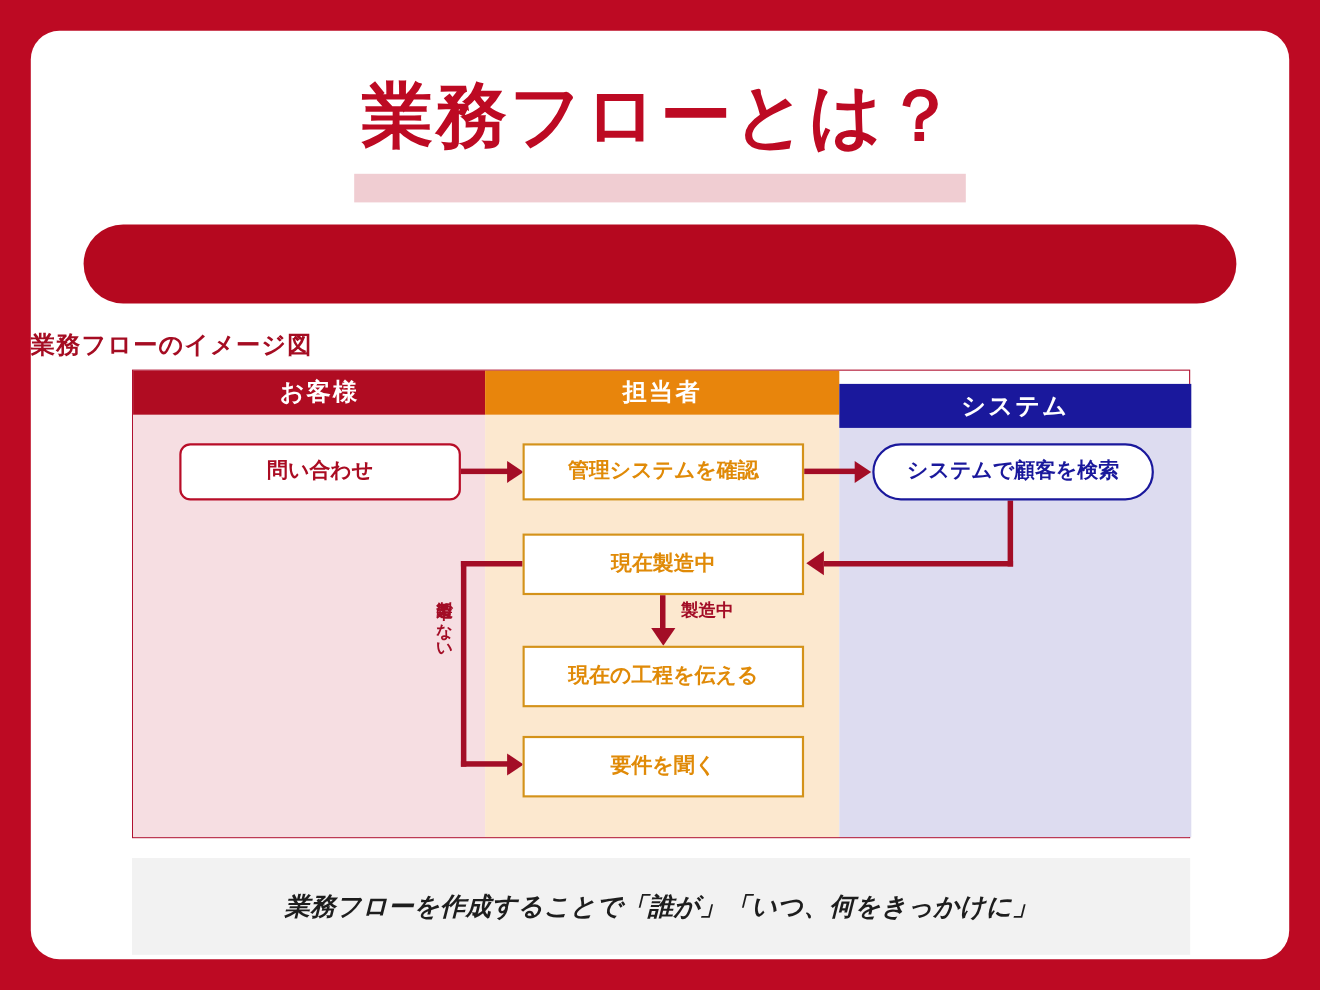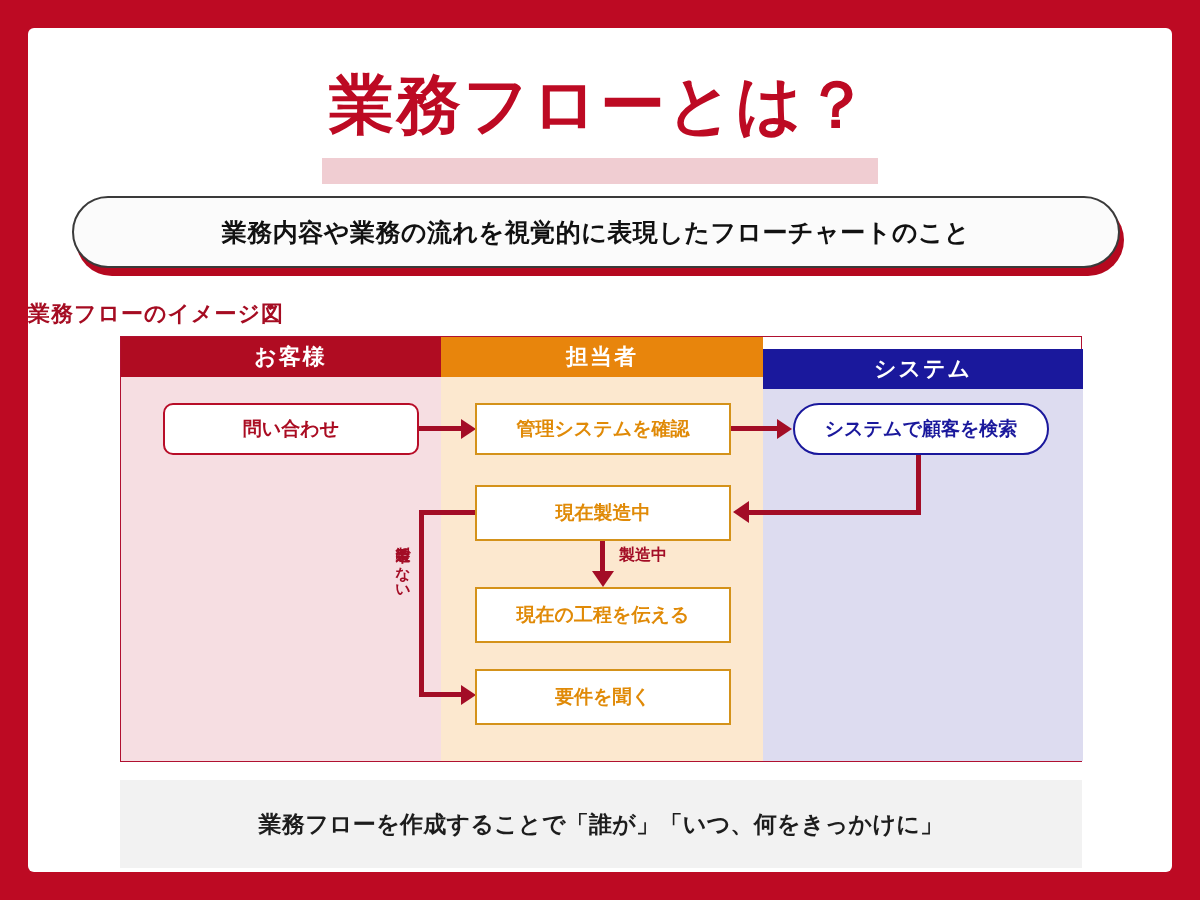--- a/index.html
+++ b/index.html
@@ -12,21 +12,21 @@
   
   #frame {
     position: absolute; inset: 0;
     background: #bd0a23;
   }
   #card {
     position: absolute;
     left: 28px; top: 28px;
     width: 1144px; height: 844px;
     background: #ffffff;
-    border-radius: 6px;
+    border-radius: 26px;
   }
 
   
   #title-wrap {
     position: absolute; left: 0; top: 36px; width: 1144px;
     text-align: center;
   }
   #title-highlight {
     position: absolute;
     left: 294px; top: 94px;
@@ -180,41 +180,39 @@
 
   
   #footer {
     position: absolute;
     left: 92px; top: 752px;
     width: 962px; height: 88px;
     background: #f2f2f2;
     display: flex; flex-direction: column;
     align-items: center; justify-content: center;
     gap: 6px;
+    font-style: italic;
   }
   .footer-line {
     font-size: 23px; font-weight: 700; color: #1d1d1d;
     letter-spacing: 0.3px; white-space: nowrap;
   }
 </style>
 </head>
 <body>
 
 <div id="frame">
   <div id="card">
 
     <div id="title-wrap">
       <div id="title-highlight"></div>
       <div id="title-text">業務フローとは？</div>
     </div>
 
     <div id="subtitle-shadow"></div>
-    <div id="subtitle">
-      <span id="subtitle-text">業務内容や業務の流れを視覚的に表現したフローチャートのこと</span>
-    </div>
 
     <div id="section-label">業務フローのイメージ図</div>
 
     <div id="diagram">
 
       <div class="col-body" id="body-cust"></div>
       <div class="col-body" id="body-staff"></div>
       <div class="col-body" id="body-sys"></div>
 
       <div class="col-head" id="head-cust">お客様</div>

